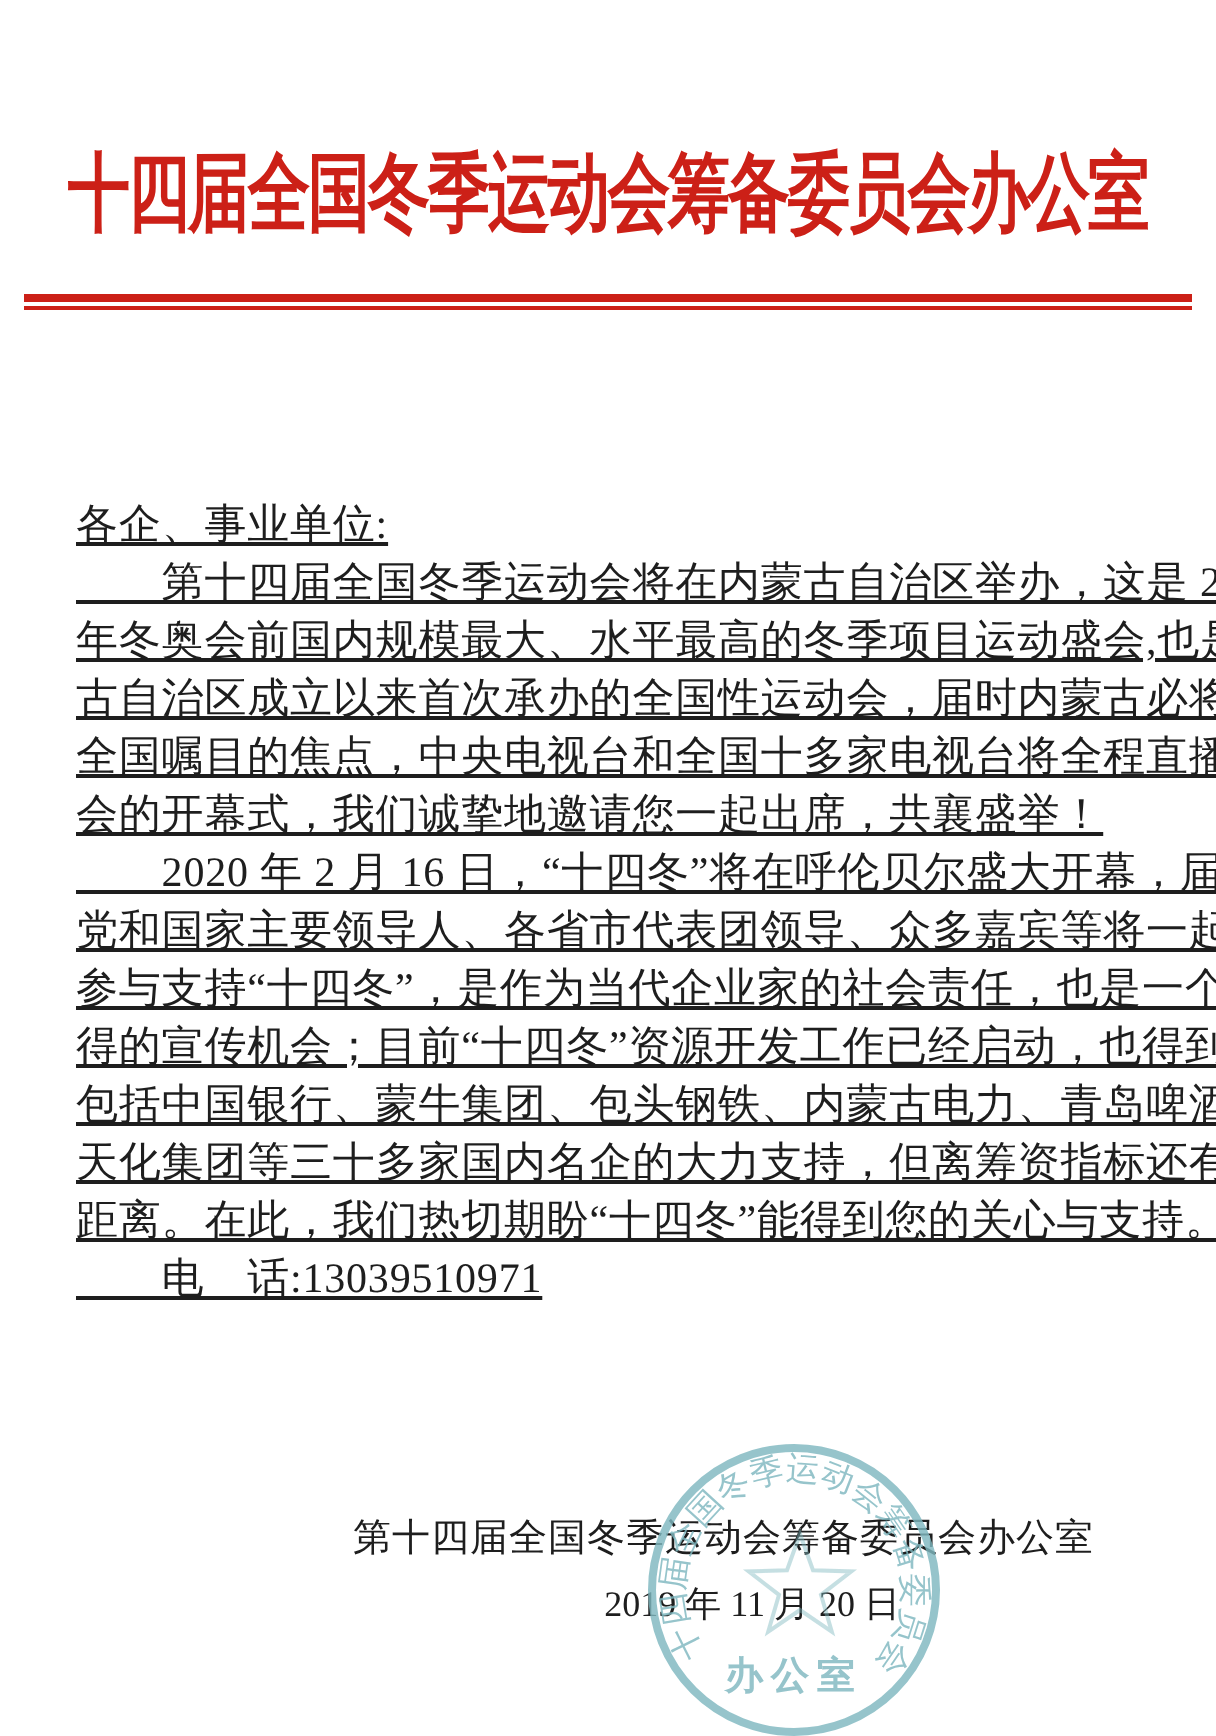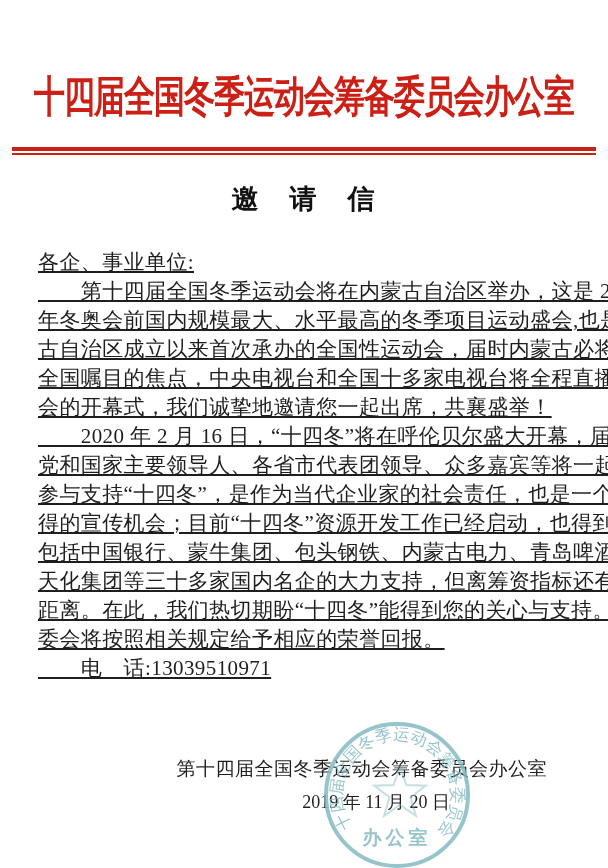--- a/index.html
+++ b/index.html
@@ -76,37 +76,35 @@
 </style>
 </head>
 <body>
 
 <div class="page">
 
   <div class="org-title">十四届全国冬季运动会筹备委员会办公室</div>
 
   <div class="double-rule"></div>
 
-  <div class="doc-title">邀　请　信</div>
 
   <div class="body-lines">
       <div class="bline">各企、事业单位:</div>
       <div class="bline">　　第十四届全国冬季运动会将在内蒙古自治区举办，这是 2022</div>
       <div class="bline">年冬奥会前国内规模最大、水平最高的冬季项目运动盛会,也是内蒙</div>
       <div class="bline">古自治区成立以来首次承办的全国性运动会，届时内蒙古必将成为</div>
       <div class="bline">全国嘱目的焦点，中央电视台和全国十多家电视台将全程直播运动</div>
       <div class="bline">会的开幕式，我们诚挚地邀请您一起出席，共襄盛举！</div>
       <div class="bline">　　2020 年 2 月 16 日，“十四冬”将在呼伦贝尔盛大开幕，届时，</div>
       <div class="bline">党和国家主要领导人、各省市代表团领导、众多嘉宾等将一起出席；</div>
       <div class="bline">参与支持“十四冬”，是作为当代企业家的社会责任，也是一个难</div>
       <div class="bline">得的宣传机会；目前“十四冬”资源开发工作已经启动，也得到了</div>
       <div class="bline">包括中国银行、蒙牛集团、包头钢铁、内蒙古电力、青岛啤酒、云</div>
       <div class="bline">天化集团等三十多家国内名企的大力支持，但离筹资指标还有较大</div>
       <div class="bline">距离。在此，我们热切期盼“十四冬”能得到您的关心与支持。筹</div>
-      <div class="bline">委会将按照相关规定给予相应的荣誉回报。</div>
       <div class="bline">　　电　话:13039510971</div>
     </div>
 
   <div class="signature">第十四届全国冬季运动会筹备委员会办公室</div>
 
   <div class="date">2019 年 11 月 20 日</div>
 
   <svg class="seal" viewBox="0 0 150 150">
     <circle cx="75" cy="75" r="71" fill="none" stroke="#7fb8c0" stroke-width="4"></circle>
     <path id="sealArc" d="M 29.95 106.55 A 55 55 0 1 1 120.05 106.55" fill="none"></path>

